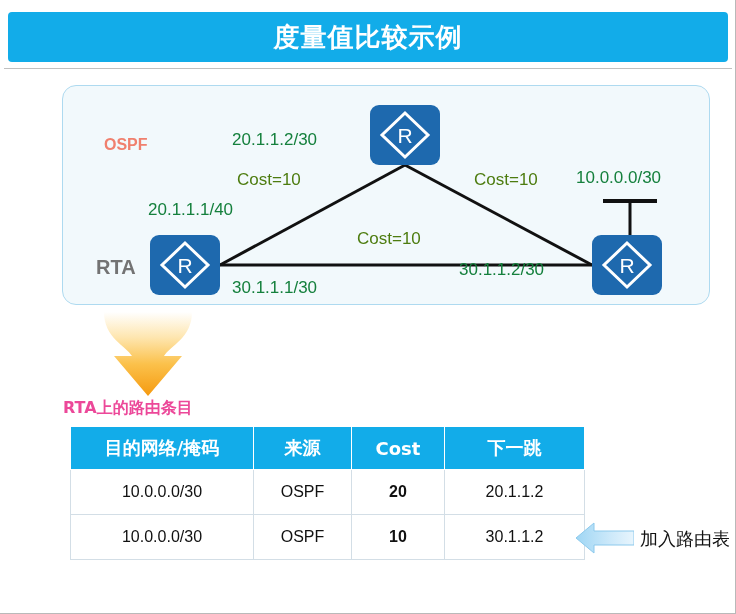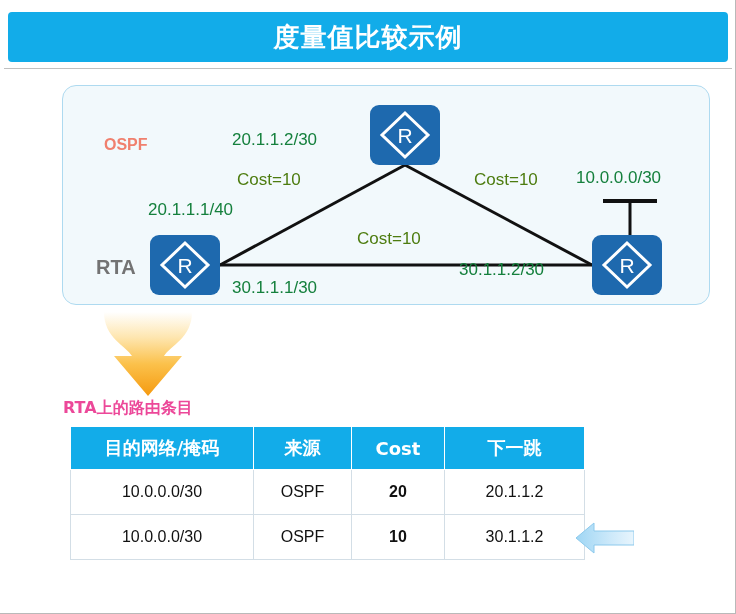--- a/index.html
+++ b/index.html
@@ -297,14 +297,15 @@
     <defs>
       <linearGradient id="blueGrad" x1="0" y1="0" x2="1" y2="0">
         <stop offset="0%" stop-color="#9FD6F4"></stop>
         <stop offset="60%" stop-color="#CDE9FA"></stop>
         <stop offset="100%" stop-color="#E8F5FD"></stop>
       </linearGradient>
     </defs>
     <path d="M0,17 L18,2 L18,10 L58,10 L58,24 L18,24 L18,32 Z" fill="url(#blueGrad)" stroke="#8CC9EC" stroke-width="1"></path>
   </svg>
 
+  <div id="note-text">加入路由表</div>
 
 </div>
 
 </body></html>

